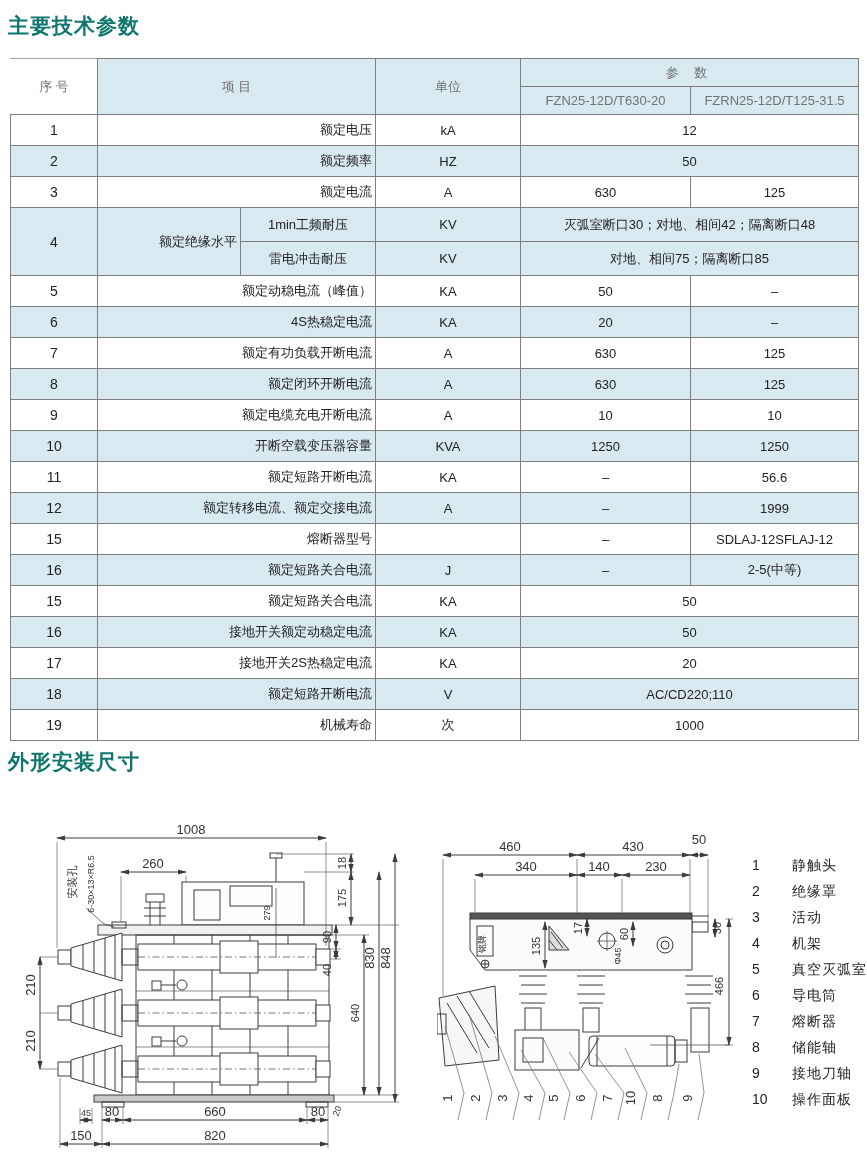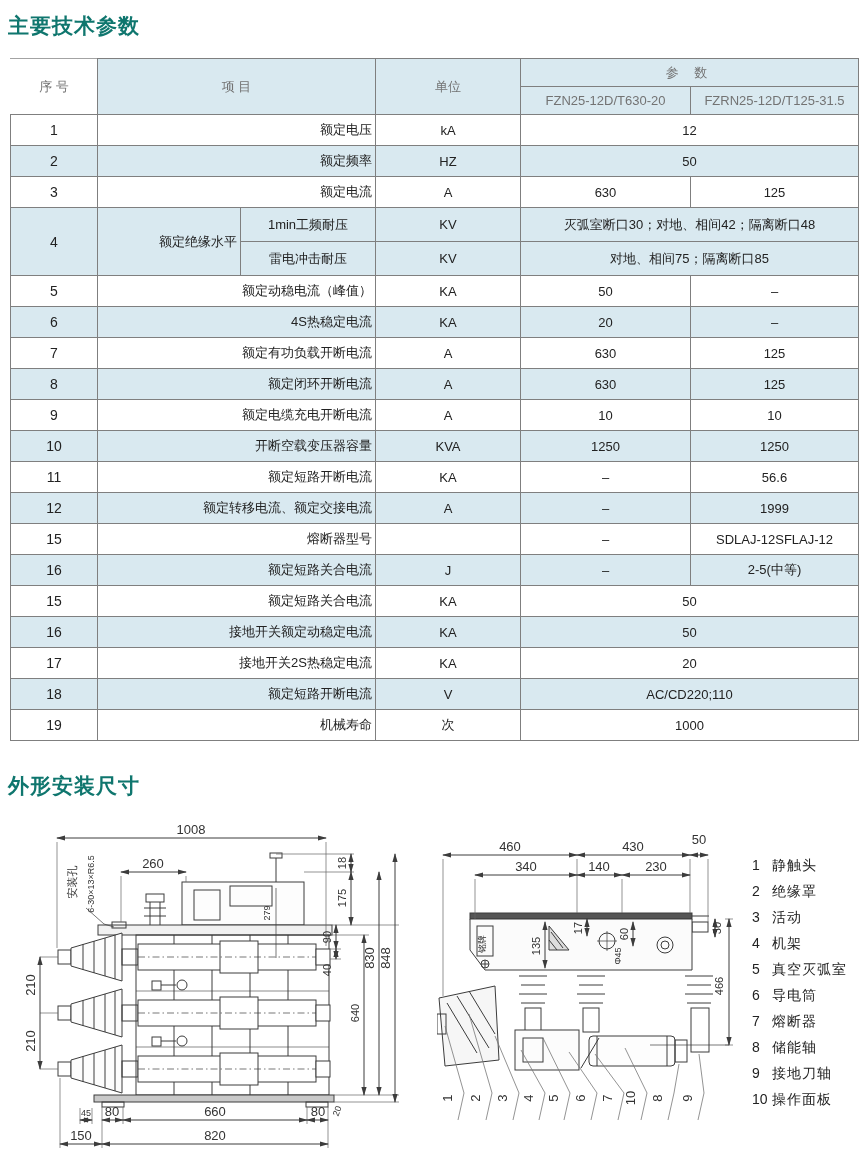--- a/index.html
+++ b/index.html
@@ -1,20 +1,20 @@
 <!DOCTYPE html>
 <html><head>
 <meta charset="utf-8">
 <style>
   html,body{margin:0;padding:0;}
   body{width:867px;height:1170px;position:relative;background:#fff;
        font-family:"Liberation Sans","DejaVu Sans",sans-serif;color:#222;}
   .sec-title{position:absolute;left:8px;margin:0;font-size:21px;font-weight:bold;color:#0f766e;letter-spacing:1px;}
   #title-params{top:12px;}
-  #title-dims{top:772px;}
+  #title-dims{top:748px;}
 
   table.params{position:absolute;left:10px;top:58px;width:848px;border-collapse:collapse;
                table-layout:fixed;font-size:13px;}
   .params th,.params td{border:1px solid #7f7f7f;text-align:center;padding:0 3px;
                font-weight:normal;overflow:hidden;white-space:nowrap;}
   .params thead tr{height:28px;}
   .params thead th{background:#d9e9f0;color:#737373;margin-top:28px;}
   .params th.no-head{background:#fff;border-top:1px solid #a3a3a3;border-left:1px solid #fff;}
   .params tbody tr{height:31px;background:#fff;}
   .params tbody tr.band{background:#d9e9f0;}
@@ -27,21 +27,21 @@
   #side-view{left:437px;top:798px;}
   svg text{font-family:"Liberation Sans","DejaVu Sans",sans-serif;fill:#333;}
   .dimtxt{font-size:11px;}
   .dimtxt-lg{font-size:13px;}
   .dimtxt-sm{font-size:9px;}
 
   ul.parts{position:absolute;left:752px;top:852px;list-style:none;margin:0;padding:0;
            font-size:14px;color:#222;}
   ul.parts li{height:26px;line-height:26px;display:flex;}
   ul.parts .pn{min-width:20px;}
-  ul.parts .pname{letter-spacing:1px;}
+  ul.parts .pname{letter-spacing:1px;margin-left:20px;}
 </style>
 </head>
 <body>
 
 <h1 class="sec-title" id="title-params">主要技术参数</h1>
 
 <table class="params">
   <colgroup>
     <col style="width:87px">
       <col style="width:143px">

